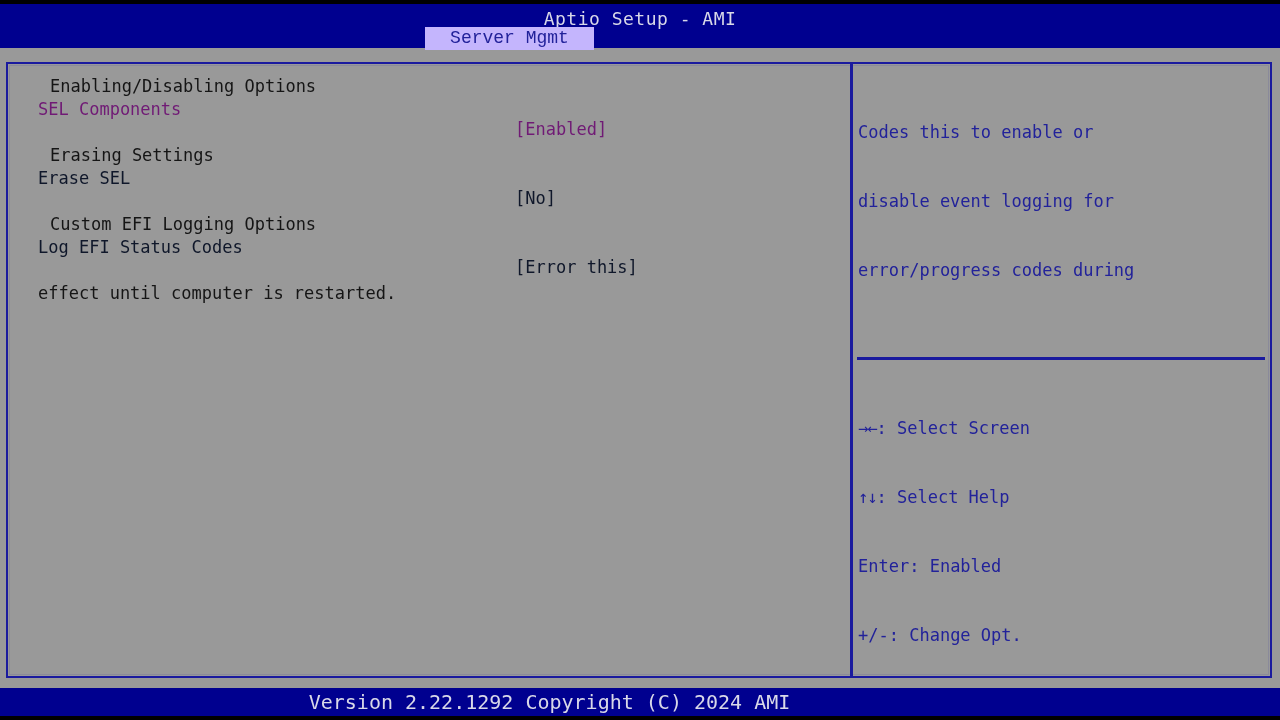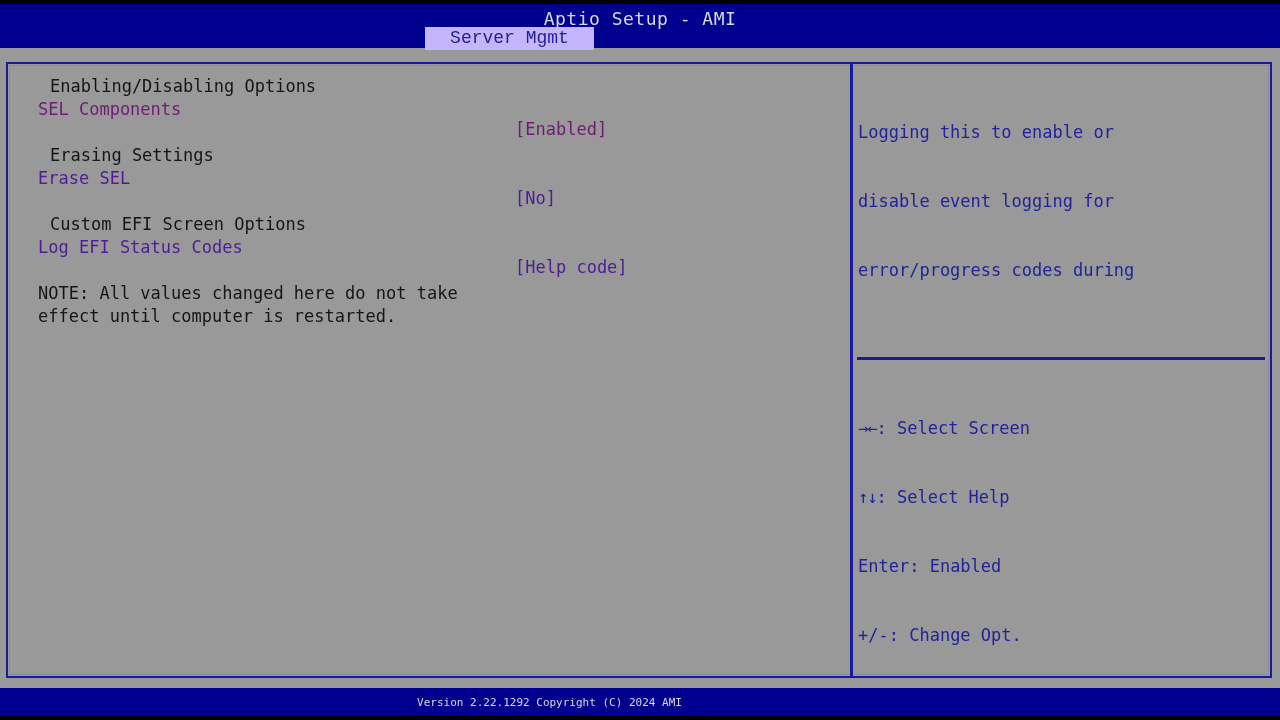--- a/index.html
+++ b/index.html
@@ -97,21 +97,21 @@
   .row.gap { height: 23px; }
   .row .label {
     position: absolute;
     left: 0; top: 0;
   }
   .row .value {
     position: absolute;
     left: 477px; top: 0; margin-top: 20px;
   }
   .sec-head { color: #151515; margin-left: 12px; }
-  .opt-blue  { color: #4c1d95; }
+  .opt-blue  { color: #0f172a; }
   .opt-sel   { color: #701a75; }
   .note      { color: #151515; }
 
   
   .help-pane {
     position: absolute;
     left: 858px; top: 75px;
     width: 400px;
     color: #22229a;
     white-space: pre;
@@ -141,21 +141,21 @@
     left: 0; top: 688px;
     width: 1280px; height: 28px;
     background: #00008f;
   }
   .footer-text {
     position: absolute;
     left: 0; top: 691px;
     width: 1099px;
     text-align: center;
     color: #d8d8e8;
-    font-size: 11px;
+    font-size: 20px;
     white-space: pre;
   }
   .bottom-black {
     position: absolute;
     left: 0; top: 716px;
     width: 1280px; height: 4px;
     background: #000000;
   }
 </style>
 </head>
@@ -189,39 +189,36 @@
       <span class="label sec-head">Erasing Settings</span>
     </div>
     <div class="row">
       <span class="label opt-blue">Erase SEL</span>
       <span class="value opt-blue">[No]</span>
     </div>
 
     <div class="row gap"></div>
 
     <div class="row">
-      <span class="label sec-head">Custom EFI Screen Options</span>
+      <span class="label sec-head">Custom EFI Logging Options</span>
     </div>
     <div class="row">
       <span class="label opt-blue">Log EFI Status Codes</span>
-      <span class="value opt-blue">[Help code]</span>
+      <span class="value opt-blue">[Error this]</span>
     </div>
 
     <div class="row gap"></div>
 
     <div class="row">
-      <span class="label note">NOTE: All values changed here do not take</span>
-    </div>
-    <div class="row">
       <span class="label note">effect until computer is restarted.</span>
     </div>
   </div>
 
   <div class="help-pane">
-    <div class="help-line">Logging this to enable or</div>
+    <div class="help-line">Codes this to enable or</div>
     <div class="help-line">disable event logging for</div>
     <div class="help-line">error/progress codes during</div>
   </div>
 
   <div class="h-divider"></div>
 
   <div class="keys-pane">
     <div class="key-line"><span class="glyph">→←</span><span>: Select Screen</span></div>
     <div class="key-line"><span class="glyph">↑↓</span><span>: Select Help</span></div>
     <div class="key-line"><span>Enter</span><span>: Enabled</span></div>

